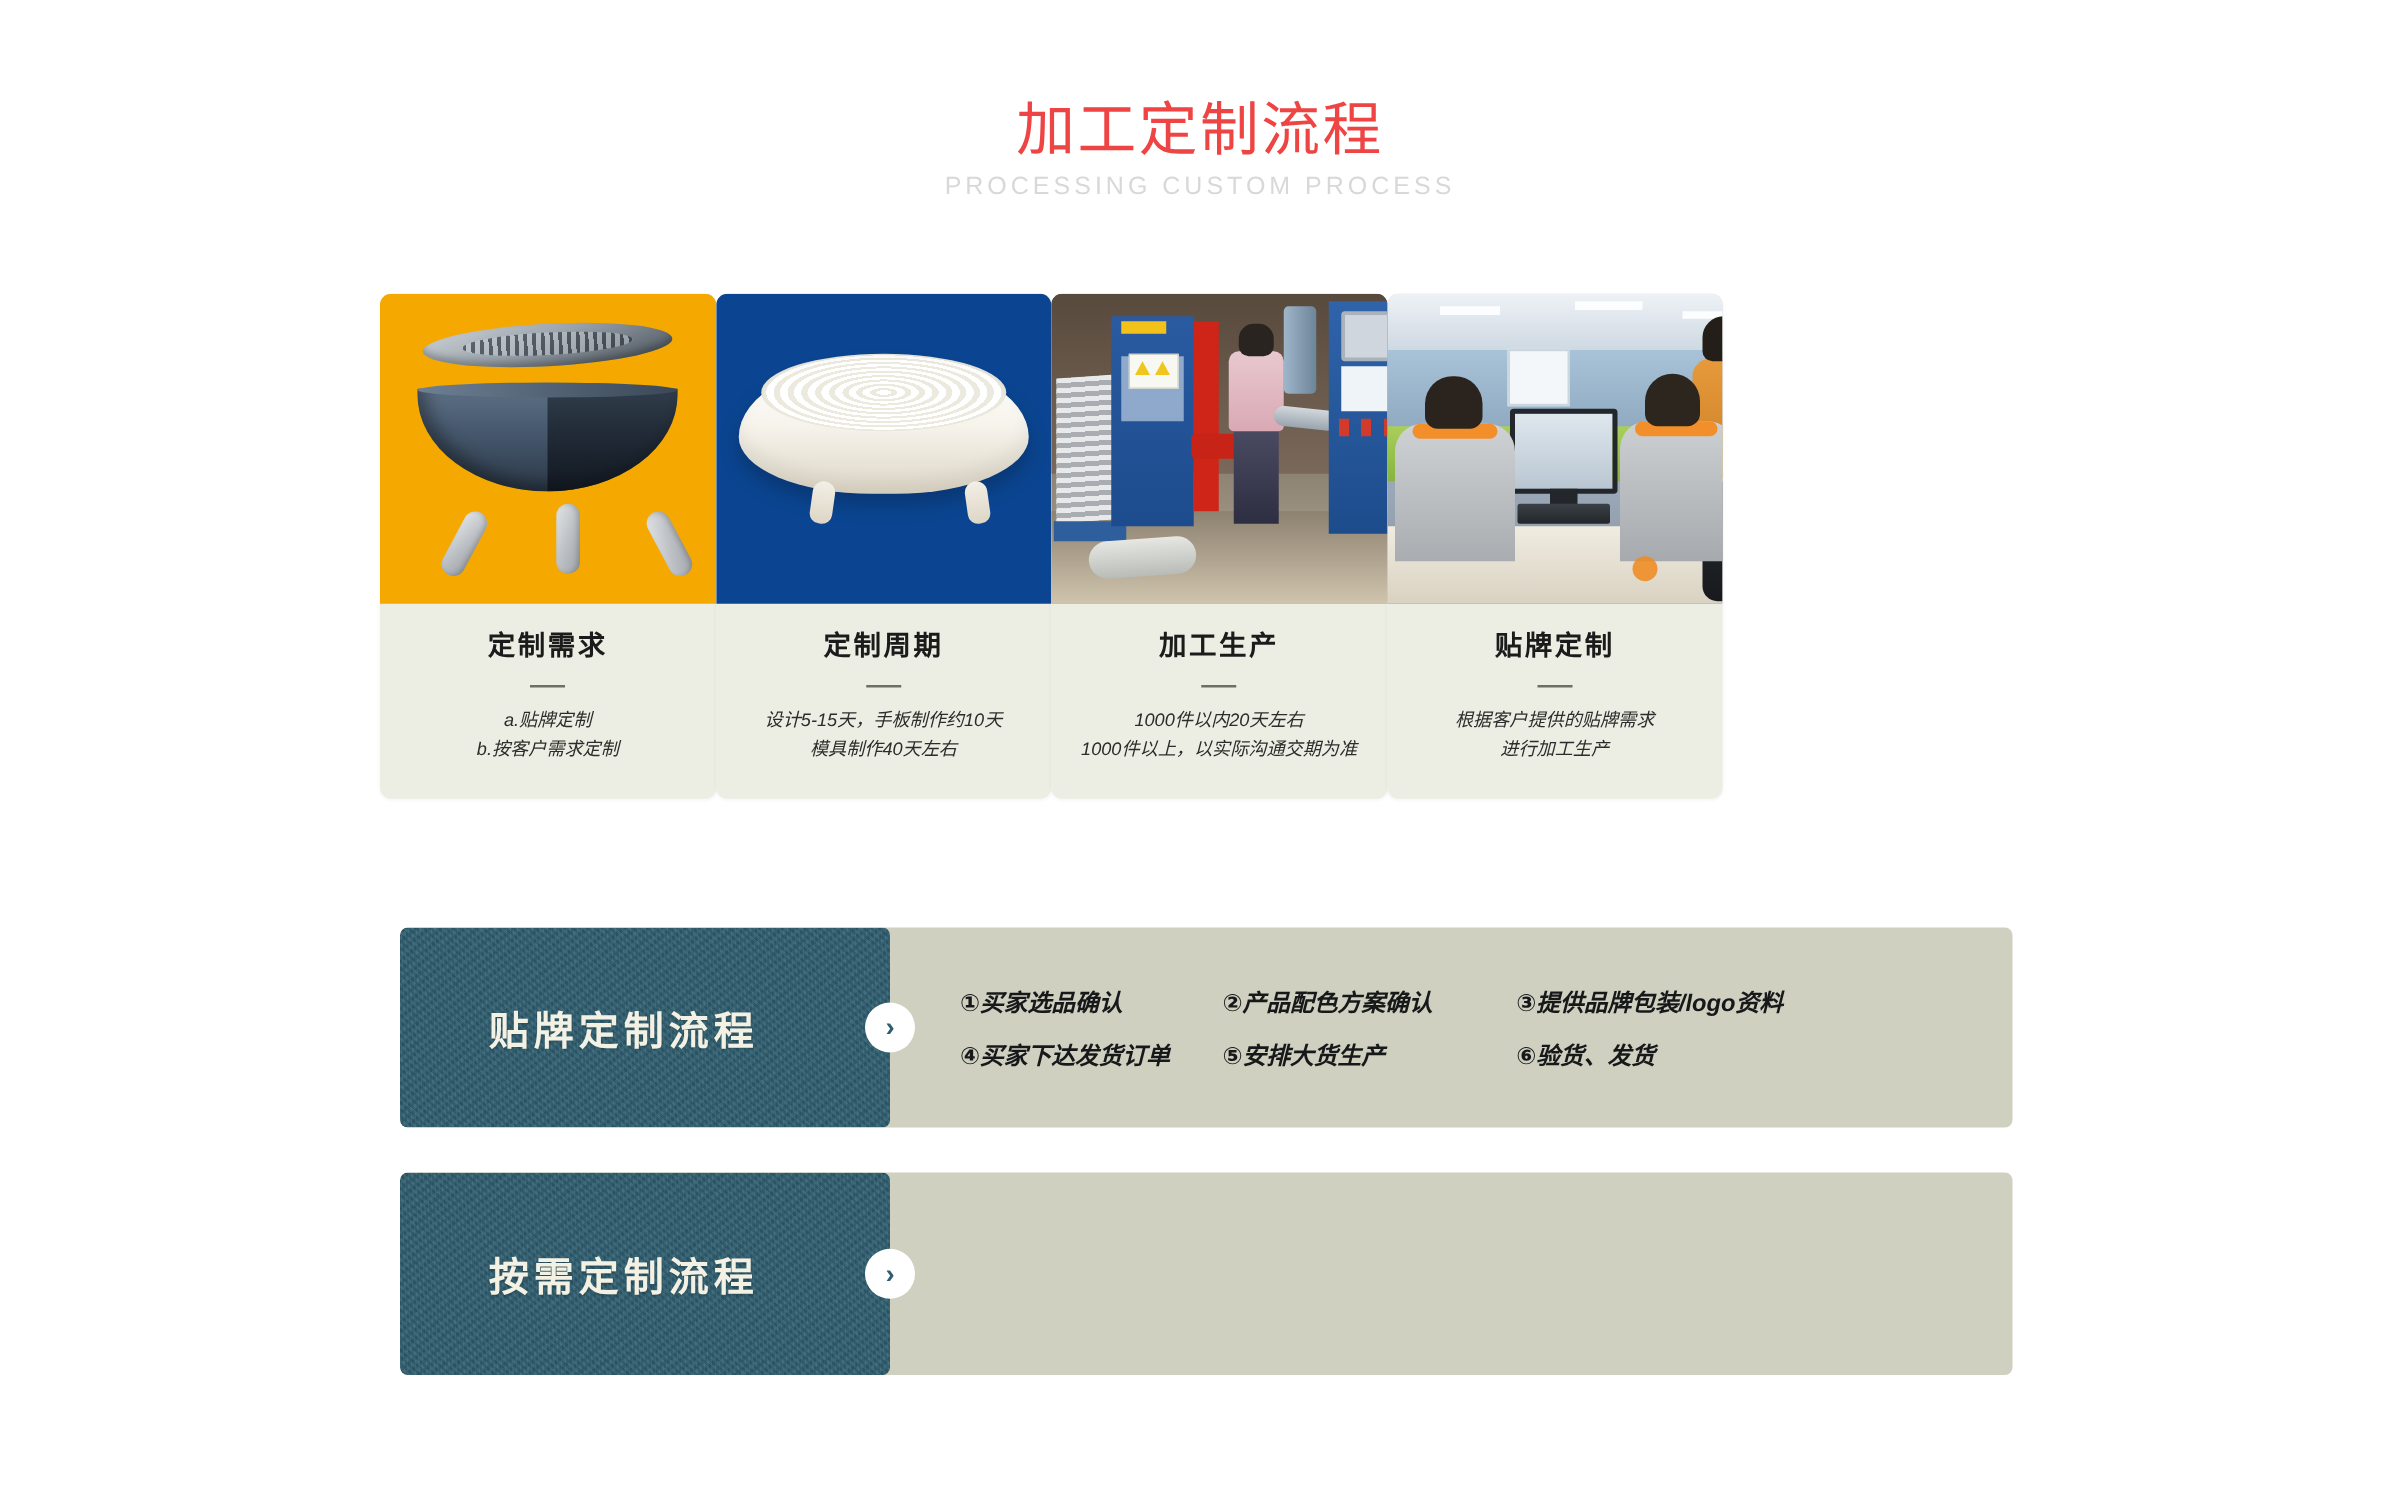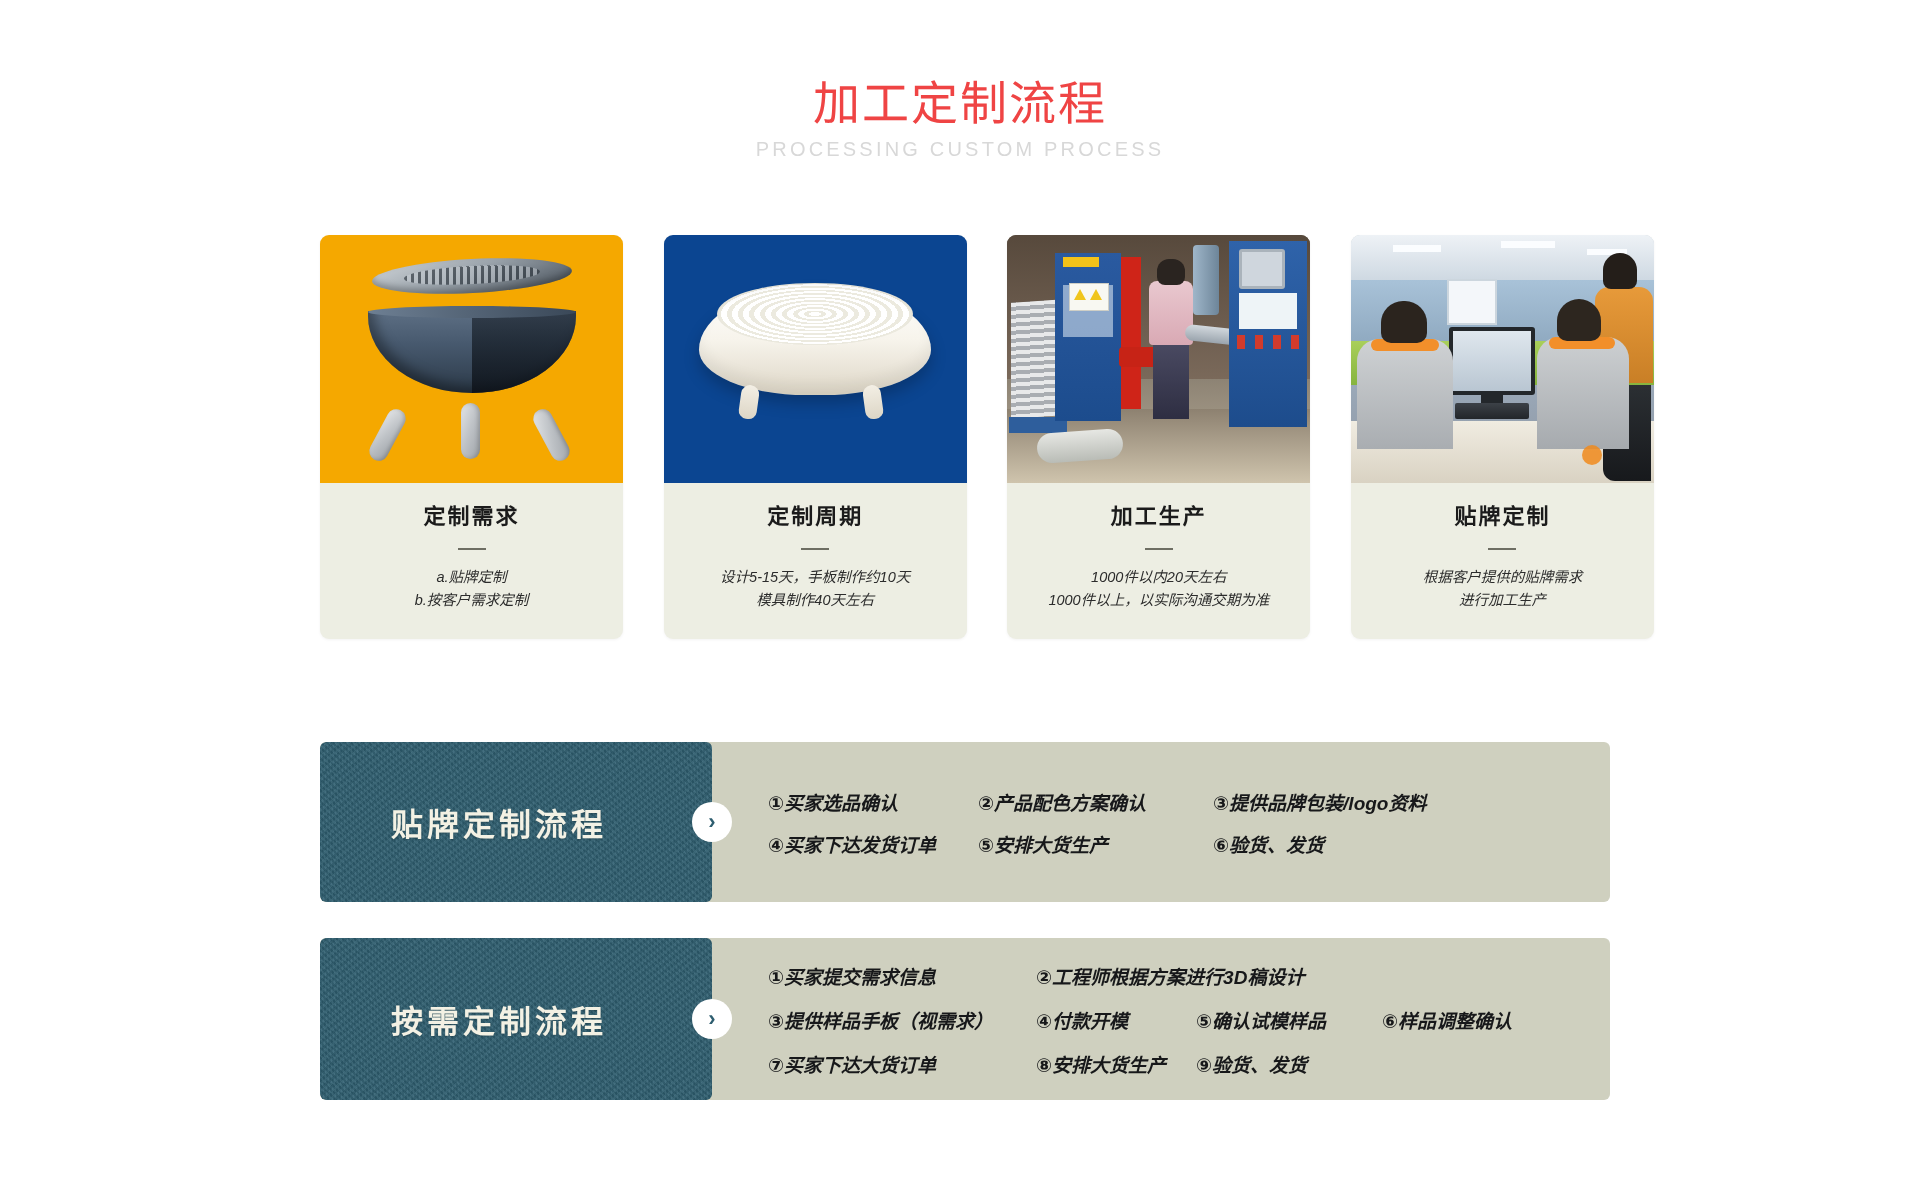--- a/index.html
+++ b/index.html
@@ -40,23 +40,23 @@
     margin-top: 8px;
     font-size: 20px;
     color: #d8d8d8;
     letter-spacing: 3.2px;
     font-weight: 400;
   }
 
   
   .cards-row {
     position: absolute;
-    left: 320px;
+    left: 304px;
     top: 235px;
-    width: 1334px;
+    width: 1074px;
     display: flex;
     justify-content: space-between;
   }
   .card {
     width: 303px;
     background: #EDEEE3;
     border-radius: 9px;
     overflow: hidden;
     box-shadow: 0 1px 3px rgba(0,0,0,0.05);
     display: flex;
@@ -494,32 +494,15 @@
         <span class="step c3">⑥验货、发货</span>
       </div>
     </div>
   </div>
 
   <div class="banner banner-2">
     <div class="banner-label">
       <span class="banner-label-text">按需定制流程</span>
       <span class="arrow-chip">›</span>
     </div>
-    <div class="banner-steps">
-      <div class="step-row">
-        <span class="step c1">①买家提交需求信息</span>
-        <span class="step wide2">②工程师根据方案进行3D稿设计</span>
-      </div>
-      <div class="step-row">
-        <span class="step c1">③提供样品手板（视需求）</span>
-        <span class="step c2">④付款开模</span>
-        <span class="step c3">⑤确认试模样品</span>
-        <span class="step c4">⑥样品调整确认</span>
-      </div>
-      <div class="step-row">
-        <span class="step c1">⑦买家下达大货订单</span>
-        <span class="step c2">⑧安排大货生产</span>
-        <span class="step c3">⑨验货、发货</span>
-      </div>
-    </div>
   </div>
 
 </div>
 
 </body></html>

